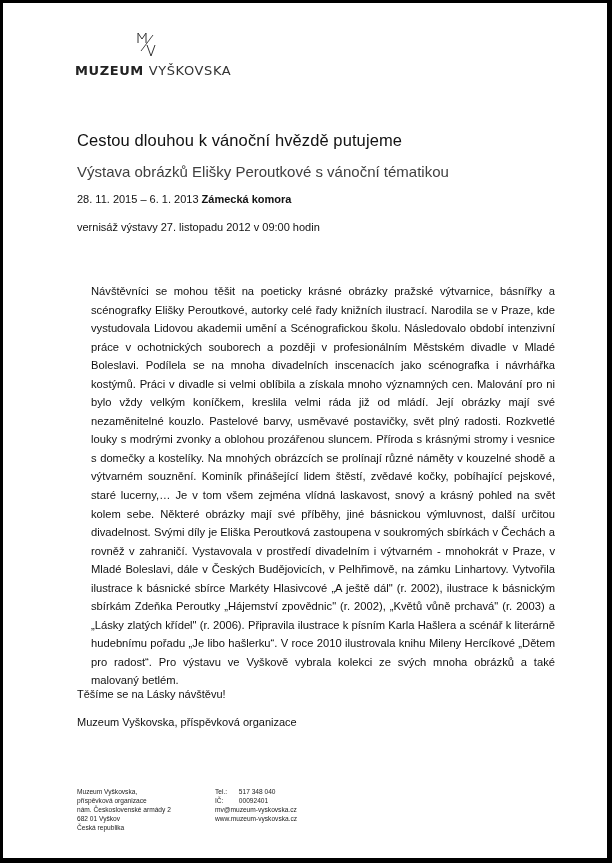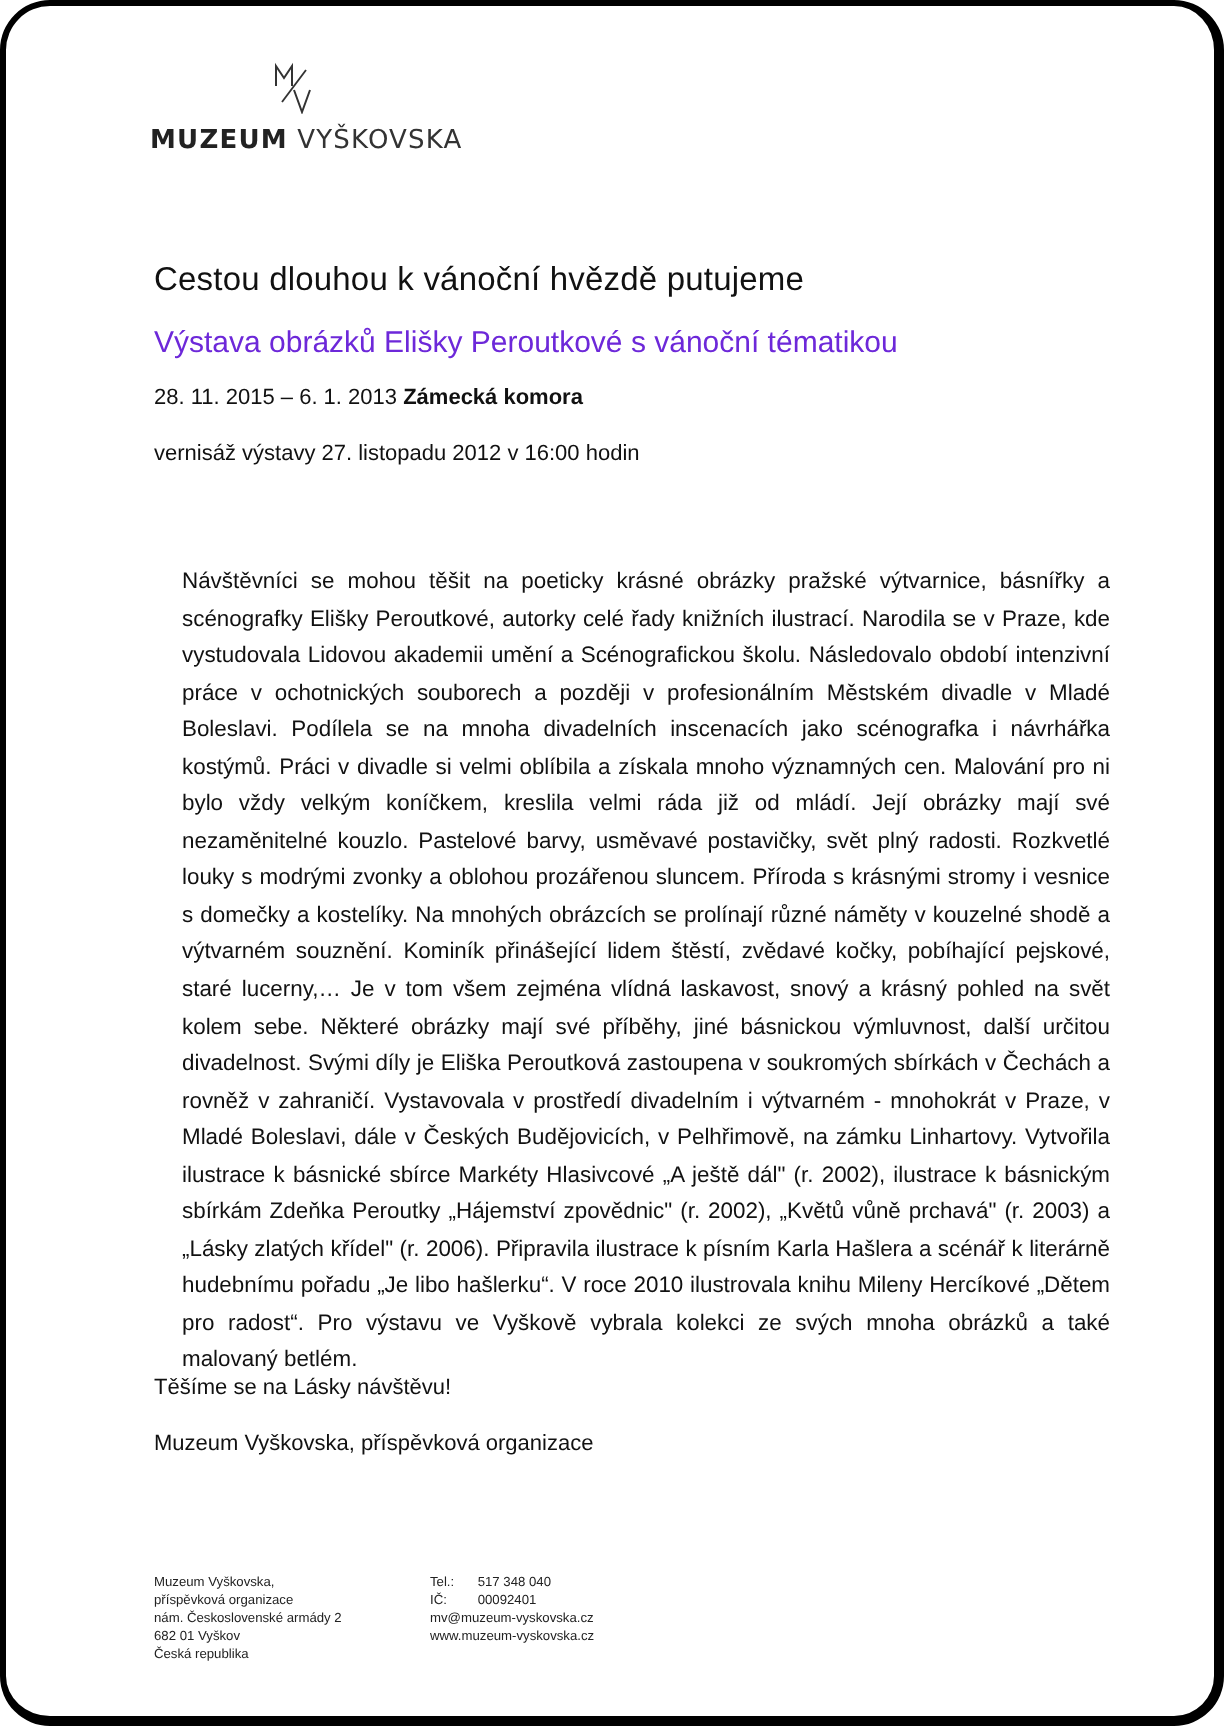--- a/index.html
+++ b/index.html
@@ -20,21 +20,20 @@
       width: 612px;
       height: 863px;
       box-sizing: border-box;
       background: #ffffff;
       border-left: 3px solid #000;
       border-top: 3px solid #000;
       border-right: 5px solid #000;
       border-bottom: 5px solid #000;
       color: #111;
       font-family: "Liberation Sans", "DejaVu Sans", sans-serif;
-      border-radius: 25px;
     }
     
     .logo {
       position: absolute;
       left: 72px;
       top: 28px;
       width: 160px;
       height: 52px;
     }
     .logo-mark {
@@ -66,21 +65,21 @@
       font-weight: normal;
       color: #111;
       white-space: nowrap;
       letter-spacing: 0.1px;
     }
     .subtitle {
       position: absolute;
       left: 74px;
       top: 160px;
       font-size: 15px;
-      color: #6d28d9;
+      color: #404040;
       white-space: nowrap;
     }
     .dates {
       position: absolute;
       left: 74px;
       top: 190px;
       font-size: 11px;
       color: #111;
       white-space: nowrap;
     }
@@ -154,21 +153,21 @@
   </div>
 
   <div class="title">Cestou dlouhou k vánoční hvězdě putujeme</div>
   <div class="subtitle">Výstava obrázků Elišky Peroutkové s vánoční tématikou</div>
 
   <div class="dates">
     <span>28. 11. 2015 – 6. 1. 2013</span>
     <span class="venue">Zámecká komora</span>
   </div>
 
-  <div class="vernissage">vernisáž výstavy 27. listopadu 2012 v 16:00 hodin</div>
+  <div class="vernissage">vernisáž výstavy 27. listopadu 2012 v 09:00 hodin</div>
 
   <p class="body-text">Návštěvníci se mohou těšit na poeticky krásné obrázky pražské výtvarnice, básnířky a scénografky Elišky Peroutkové, autorky celé řady knižních ilustrací. Narodila se v Praze, kde vystudovala Lidovou akademii umění a Scénografickou školu. Následovalo období intenzivní práce v ochotnických souborech a později v profesionálním Městském divadle v Mladé Boleslavi. Podílela se na mnoha divadelních inscenacích jako scénografka i návrhářka kostýmů. Práci v divadle si velmi oblíbila a získala mnoho významných cen.  Malování pro ni bylo vždy velkým koníčkem, kreslila velmi ráda již od mládí. Její obrázky mají své nezaměnitelné kouzlo. Pastelové barvy, usměvavé postavičky, svět plný radosti. Rozkvetlé louky s modrými zvonky a oblohou prozářenou sluncem.  Příroda s krásnými stromy i vesnice s domečky a kostelíky. Na mnohých obrázcích se prolínají různé náměty v kouzelné shodě a výtvarném souznění. Kominík přinášející lidem štěstí, zvědavé kočky, pobíhající pejskové, staré lucerny,… Je v tom všem zejména vlídná laskavost, snový a krásný pohled na svět kolem sebe. Některé obrázky mají své příběhy, jiné básnickou výmluvnost, další určitou divadelnost. Svými díly je Eliška Peroutková zastoupena v soukromých sbírkách v Čechách a rovněž v zahraničí. Vystavovala v prostředí divadelním i výtvarném - mnohokrát v Praze, v Mladé Boleslavi, dále v Českých Budějovicích, v Pelhřimově, na zámku Linhartovy. Vytvořila ilustrace k básnické sbírce Markéty Hlasivcové „A ještě dál" (r. 2002), ilustrace k básnickým sbírkám Zdeňka Peroutky „Hájemství zpovědnic" (r. 2002), „Květů vůně prchavá" (r. 2003) a „Lásky zlatých křídel" (r. 2006). Připravila ilustrace k písním Karla Hašlera a scénář k literárně hudebnímu pořadu „Je libo hašlerku“. V roce 2010 ilustrovala knihu Mileny Hercíkové „Dětem pro radost“. Pro výstavu ve Vyškově vybrala kolekci ze svých mnoha obrázků a také malovaný betlém.</p>
 
   <div class="closing">Těšíme se na Lásky návštěvu!</div>
   <div class="signature">Muzeum Vyškovska, příspěvková organizace</div>
 
   <div class="footer-left">
     <span class="footer-line">Muzeum Vyškovska,</span>
     <span class="footer-line">příspěvková organizace</span>
     <span class="footer-line">nám. Československé armády 2</span>

